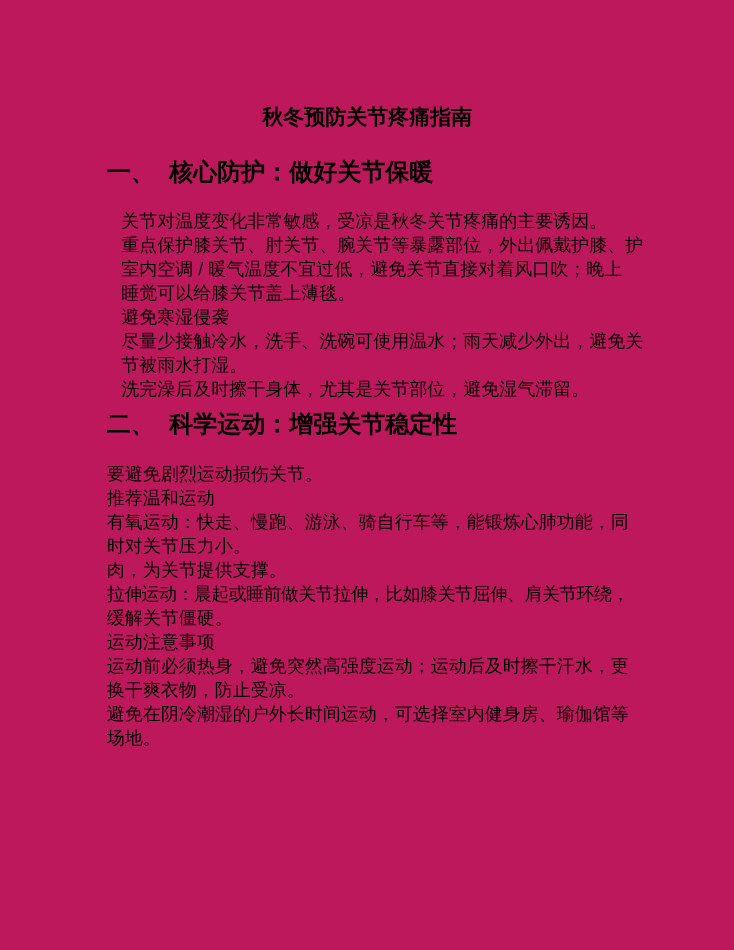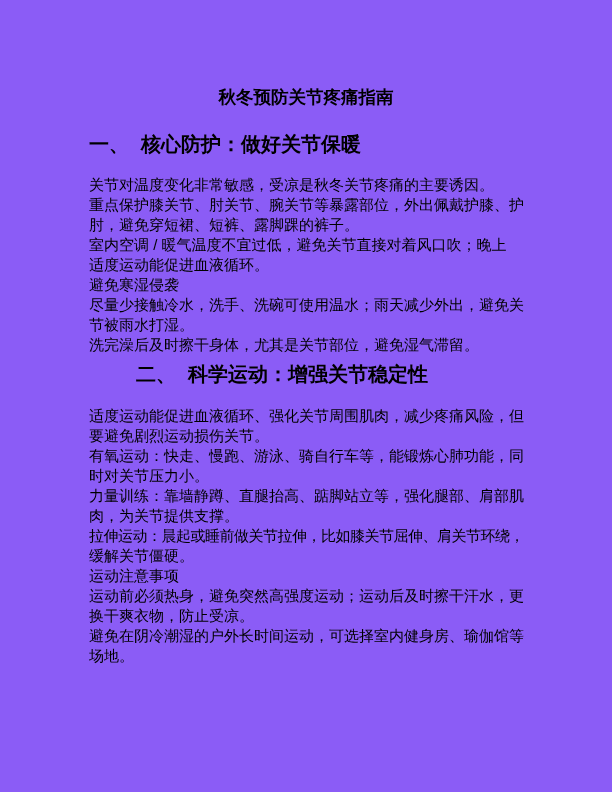--- a/index.html
+++ b/index.html
@@ -4,21 +4,21 @@
 <style>
   html, body {
     margin: 0;
     padding: 0;
     background: #ffffff;
   }
   .page {
     position: relative;
     width: 612px;
     height: 792px;
-    background: #8b5cf6;
+    background: #be185d;
     box-sizing: border-box;
     padding: 85px 89px 0 89px;
     font-family: "Liberation Sans", "DejaVu Sans", sans-serif;
     color: #000000;
     overflow: hidden;
   }
   .doc-title {
     font-size: 17.5px;
     font-weight: bold;
     line-height: 24px;
@@ -31,22 +31,22 @@
     font-weight: bold;
     line-height: 20px;
     height: 20px;
     white-space: nowrap;
   }
   .section-heading .num {
     display: inline-block;
     margin-right: 12px;
   }
   .heading-1 { margin-top: 25px; }
-  .heading-2 { margin-top: 9px; margin-left: 47px; }
-  .body-block-1 { margin-top: 21px; }
+  .heading-2 { margin-top: 9px; }
+  .body-block-1 { margin-top: 21px; margin-left: 12px; }
   .body-block-2 { margin-top: 22px; }
   .line {
     font-size: 15px;
     line-height: 20px;
     height: 20px;
     white-space: nowrap;
   }
   .tight {
     letter-spacing: -0.5px;
     text-align: right;
@@ -59,39 +59,37 @@
 
   <div class="doc-title">秋冬预防关节疼痛指南</div>
 
   <div class="section-heading heading-1">
     <span class="num">一、</span><span>核心防护：做好关节保暖</span>
   </div>
 
   <div class="body-block-1">
     <div class="line">关节对温度变化非常敏感，受凉是秋冬关节疼痛的主要诱因。</div>
     <div class="line">重点保护膝关节、肘关节、腕关节等暴露部位，外出佩戴护膝、护</div>
-    <div class="line">肘，避免穿短裙、短裤、露脚踝的裤子。</div>
     <div class="line">室内空调 / 暖气温度不宜过低，避免关节直接对着风口吹；晚上</div>
-    <div class="line">适度运动能促进血液循环。</div>
+    <div class="line">睡觉可以给膝关节盖上薄毯。</div>
     <div class="line">避免寒湿侵袭</div>
     <div class="line">尽量少接触冷水，洗手、洗碗可使用温水；雨天减少外出，避免关</div>
     <div class="line">节被雨水打湿。</div>
     <div class="line">洗完澡后及时擦干身体，尤其是关节部位，避免湿气滞留。</div>
   </div>
 
   <div class="section-heading heading-2">
     <span class="num">二、</span><span>科学运动：增强关节稳定性</span>
   </div>
 
   <div class="body-block-2">
-    <div class="line">适度运动能促进血液循环、强化关节周围肌肉，减少疼痛风险，但</div>
     <div class="line">要避免剧烈运动损伤关节。</div>
+    <div class="line">推荐温和运动</div>
     <div class="line">有氧运动：快走、慢跑、游泳、骑自行车等，能锻炼心肺功能，同</div>
     <div class="line">时对关节压力小。</div>
-    <div class="line">力量训练：靠墙静蹲、直腿抬高、踮脚站立等，强化腿部、肩部肌</div>
     <div class="line">肉，为关节提供支撑。</div>
     <div class="line tight">拉伸运动：晨起或睡前做关节拉伸，比如膝关节屈伸、肩关节环绕，</div>
     <div class="line">缓解关节僵硬。</div>
     <div class="line">运动注意事项</div>
     <div class="line">运动前必须热身，避免突然高强度运动；运动后及时擦干汗水，更</div>
     <div class="line">换干爽衣物，防止受凉。</div>
     <div class="line">避免在阴冷潮湿的户外长时间运动，可选择室内健身房、瑜伽馆等</div>
     <div class="line">场地。</div>
   </div>
 

